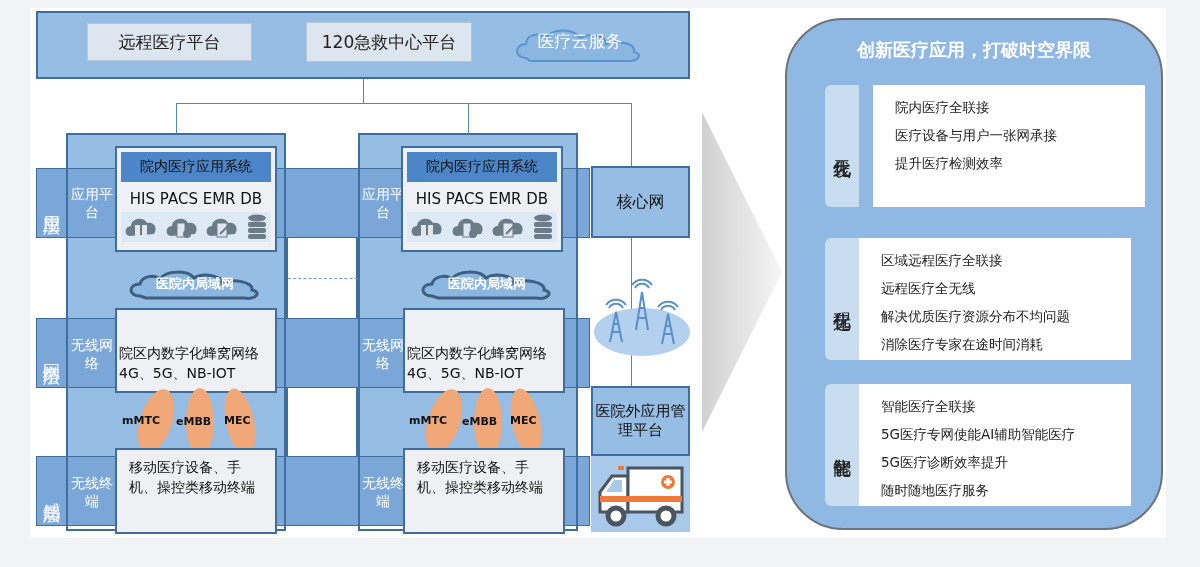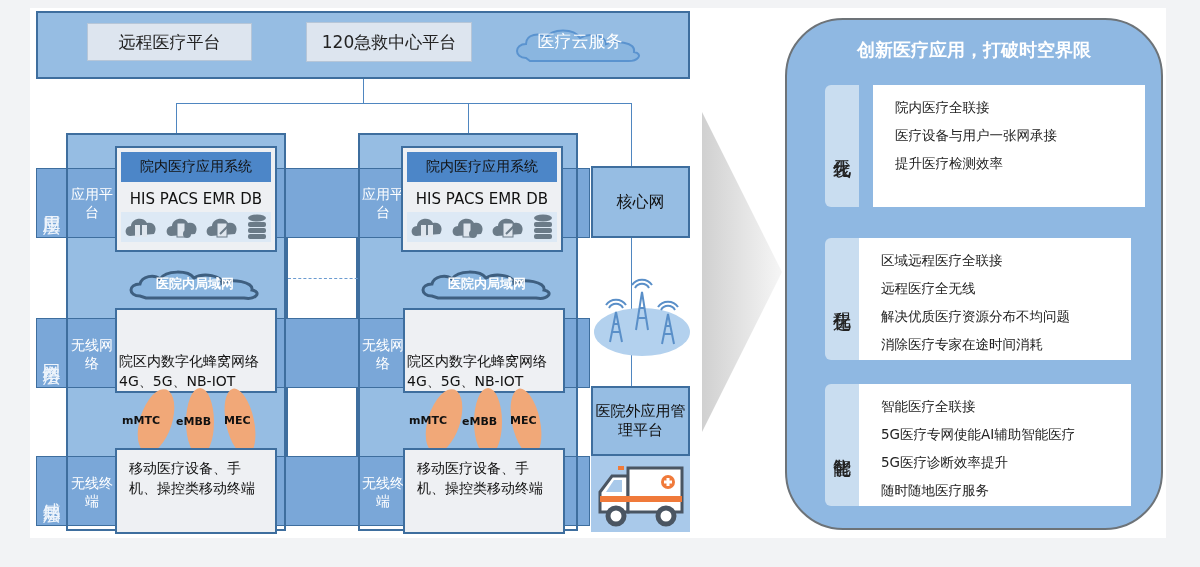--- a/index.html
+++ b/index.html
@@ -24,22 +24,22 @@
   .band { background:#7aa7d8; border:1px solid #3e6e9e; }
   .layer-label { color:#eef4fb; font-size:18px; line-height:21px; text-align:center; display:flex; align-items:center; justify-content:center; writing-mode:vertical-rl; letter-spacing:2px; }
 
   
   .col { background:#96bde3; border:2px solid #3e6e9e; }
   .sublabel { color:#ffffff; font-size:14px; line-height:18px; text-align:center; display:flex; align-items:center; justify-content:center; }
   .appbox { background:#eef0f3; border:2px solid #3e6e9e; }
   .app-title { background:#4c86c8; color:#111; font-size:14px; display:flex; align-items:center; justify-content:center; }
   .app-codes { color:#111; font-size:15px; text-align:center; }
   .icons-row { display:flex; justify-content:space-around; align-items:center; }
-  .netbox { background:#eef0f3; border:2px solid #3e6e9e; color:#111; font-size:14px; line-height:20px; padding:14px 2px 0 2px; }
-  .devbox { background:#eef0f3; border:2px solid #3e6e9e; color:#111; font-size:14px; line-height:20px; padding:8px 8px 0 12px; }
+  .netbox { background:#eef0f3; border:2px solid #3e6e9e; color:#111; font-size:14px; line-height:20px; padding:6px 2px 0 2px; }
+  .devbox { background:#eef0f3; border:2px solid #3e6e9e; color:#111; font-size:14px; line-height:20px; padding:8px 8px 0 12px;font-family:Liberation Mono, monospace; }
   .ellipse { position:absolute; background:#f1a878; border-radius:50%; }
   .tech { position:absolute; font-size:11px; font-weight:bold; color:#111; }
   .lan-cloud { display:flex; align-items:center; justify-content:center; color:#ffffff; font-size:13px;font-weight:bold; }
 
   .core { background:#96bde3; border:2px solid #3e6e9e; color:#111; font-size:16px; display:flex; align-items:center; justify-content:center; }
   .ext { background:#96bde3; border:2px solid #3e6e9e; color:#111; font-size:15px; line-height:19px; text-align:center; display:flex; align-items:center; justify-content:center; }
   .amb-bg { background:#a9c9ea; }
 
   
   .card { left:785px; top:18px; width:378px; height:512px; background:#8fb8e2; border:2px solid #6d7378; border-radius:58px; }

